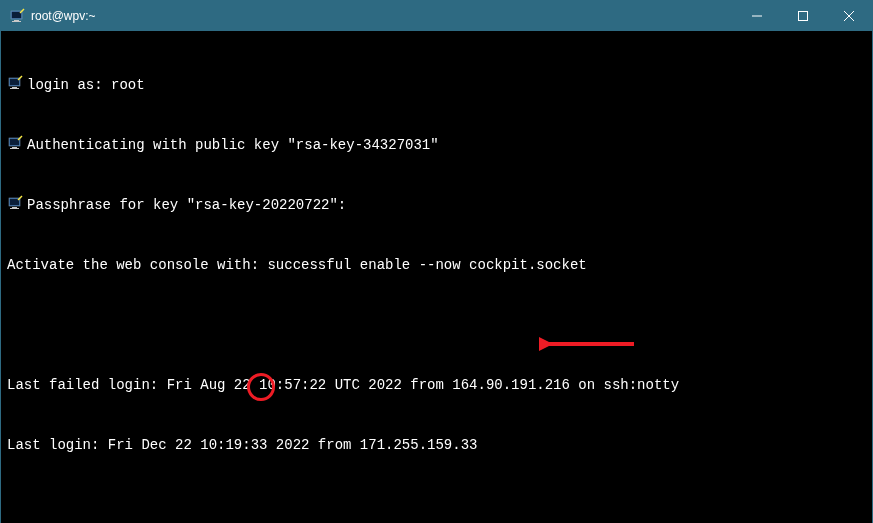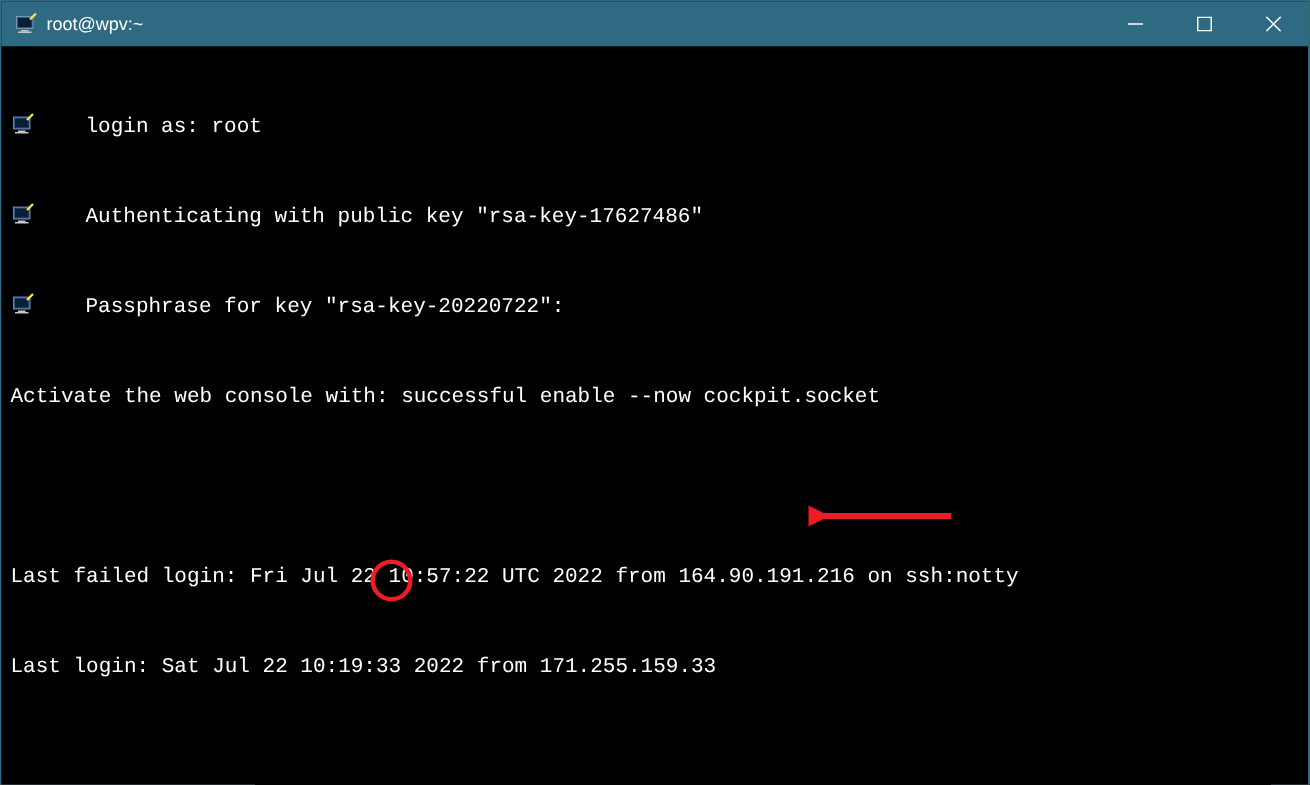--- a/index.html
+++ b/index.html
@@ -64,21 +64,20 @@
       padding: 4px 6px;
       line-height: 20px;
       white-space: pre;
       font-family: "Consolas", "Courier New", monospace;
       font-size: 14px;
       position: relative;
     }
     .term-line {
       display: flex;
       align-items: flex-start;
-      gap: 30px;
     }
     .line-icon {
       width: 20px;
       display: inline-flex;
       align-items: center;
       justify-content: flex-start;
       flex-shrink: 0;
     }
     .term-text {
       white-space: pre;
@@ -153,38 +152,38 @@
     <div class="term-line">
       <span class="line-icon">
         <svg width="16" height="16" viewBox="0 0 16 16">
             <rect x="2" y="3" width="11" height="8" fill="#2b5a8c" stroke="#87a8c9" stroke-width="0.5"></rect>
             <rect x="3" y="4" width="9" height="6" fill="#0a1e3a"></rect>
             <rect x="5" y="12" width="5" height="1" fill="#c8c8c8"></rect>
             <rect x="3" y="13" width="9" height="1" fill="#c8c8c8"></rect>
             <line x1="11" y1="5" x2="15" y2="1" stroke="#f7e845" stroke-width="1.5"></line>
           </svg>
       </span>
-      <span class="term-text">Authenticating with public key "rsa-key-17627486"</span>
+      <span class="term-text">Authenticating with public key "rsa-key-34327031"</span>
     </div>
     <div class="term-line">
       <span class="line-icon">
         <svg width="16" height="16" viewBox="0 0 16 16">
             <rect x="2" y="3" width="11" height="8" fill="#2b5a8c" stroke="#87a8c9" stroke-width="0.5"></rect>
             <rect x="3" y="4" width="9" height="6" fill="#0a1e3a"></rect>
             <rect x="5" y="12" width="5" height="1" fill="#c8c8c8"></rect>
             <rect x="3" y="13" width="9" height="1" fill="#c8c8c8"></rect>
             <line x1="11" y1="5" x2="15" y2="1" stroke="#f7e845" stroke-width="1.5"></line>
           </svg>
       </span>
       <span class="term-text">Passphrase for key "rsa-key-20220722":</span>
     </div>
     <div class="term-line"><span class="term-text">Activate the web console with: successful enable --now cockpit.socket</span></div>
     <div class="term-line"><span class="term-text"> </span></div>
-    <div class="term-line"><span class="term-text">Last failed login: Fri Jul 22 10:57:22 UTC 2022 from 164.90.191.216 on ssh:notty</span></div>
-    <div class="term-line"><span class="term-text">Last login: Sat Jul 22 10:19:33 2022 from 171.255.159.33</span></div>
+    <div class="term-line"><span class="term-text">Last failed login: Fri Aug 22 10:57:22 UTC 2022 from 164.90.191.216 on ssh:notty</span></div>
+    <div class="term-line"><span class="term-text">Last login: Fri Dec 22 10:19:33 2022 from 171.255.159.33</span></div>
     
     
     
     
     
     
     
     
 
     <div class="red-circle"></div>

